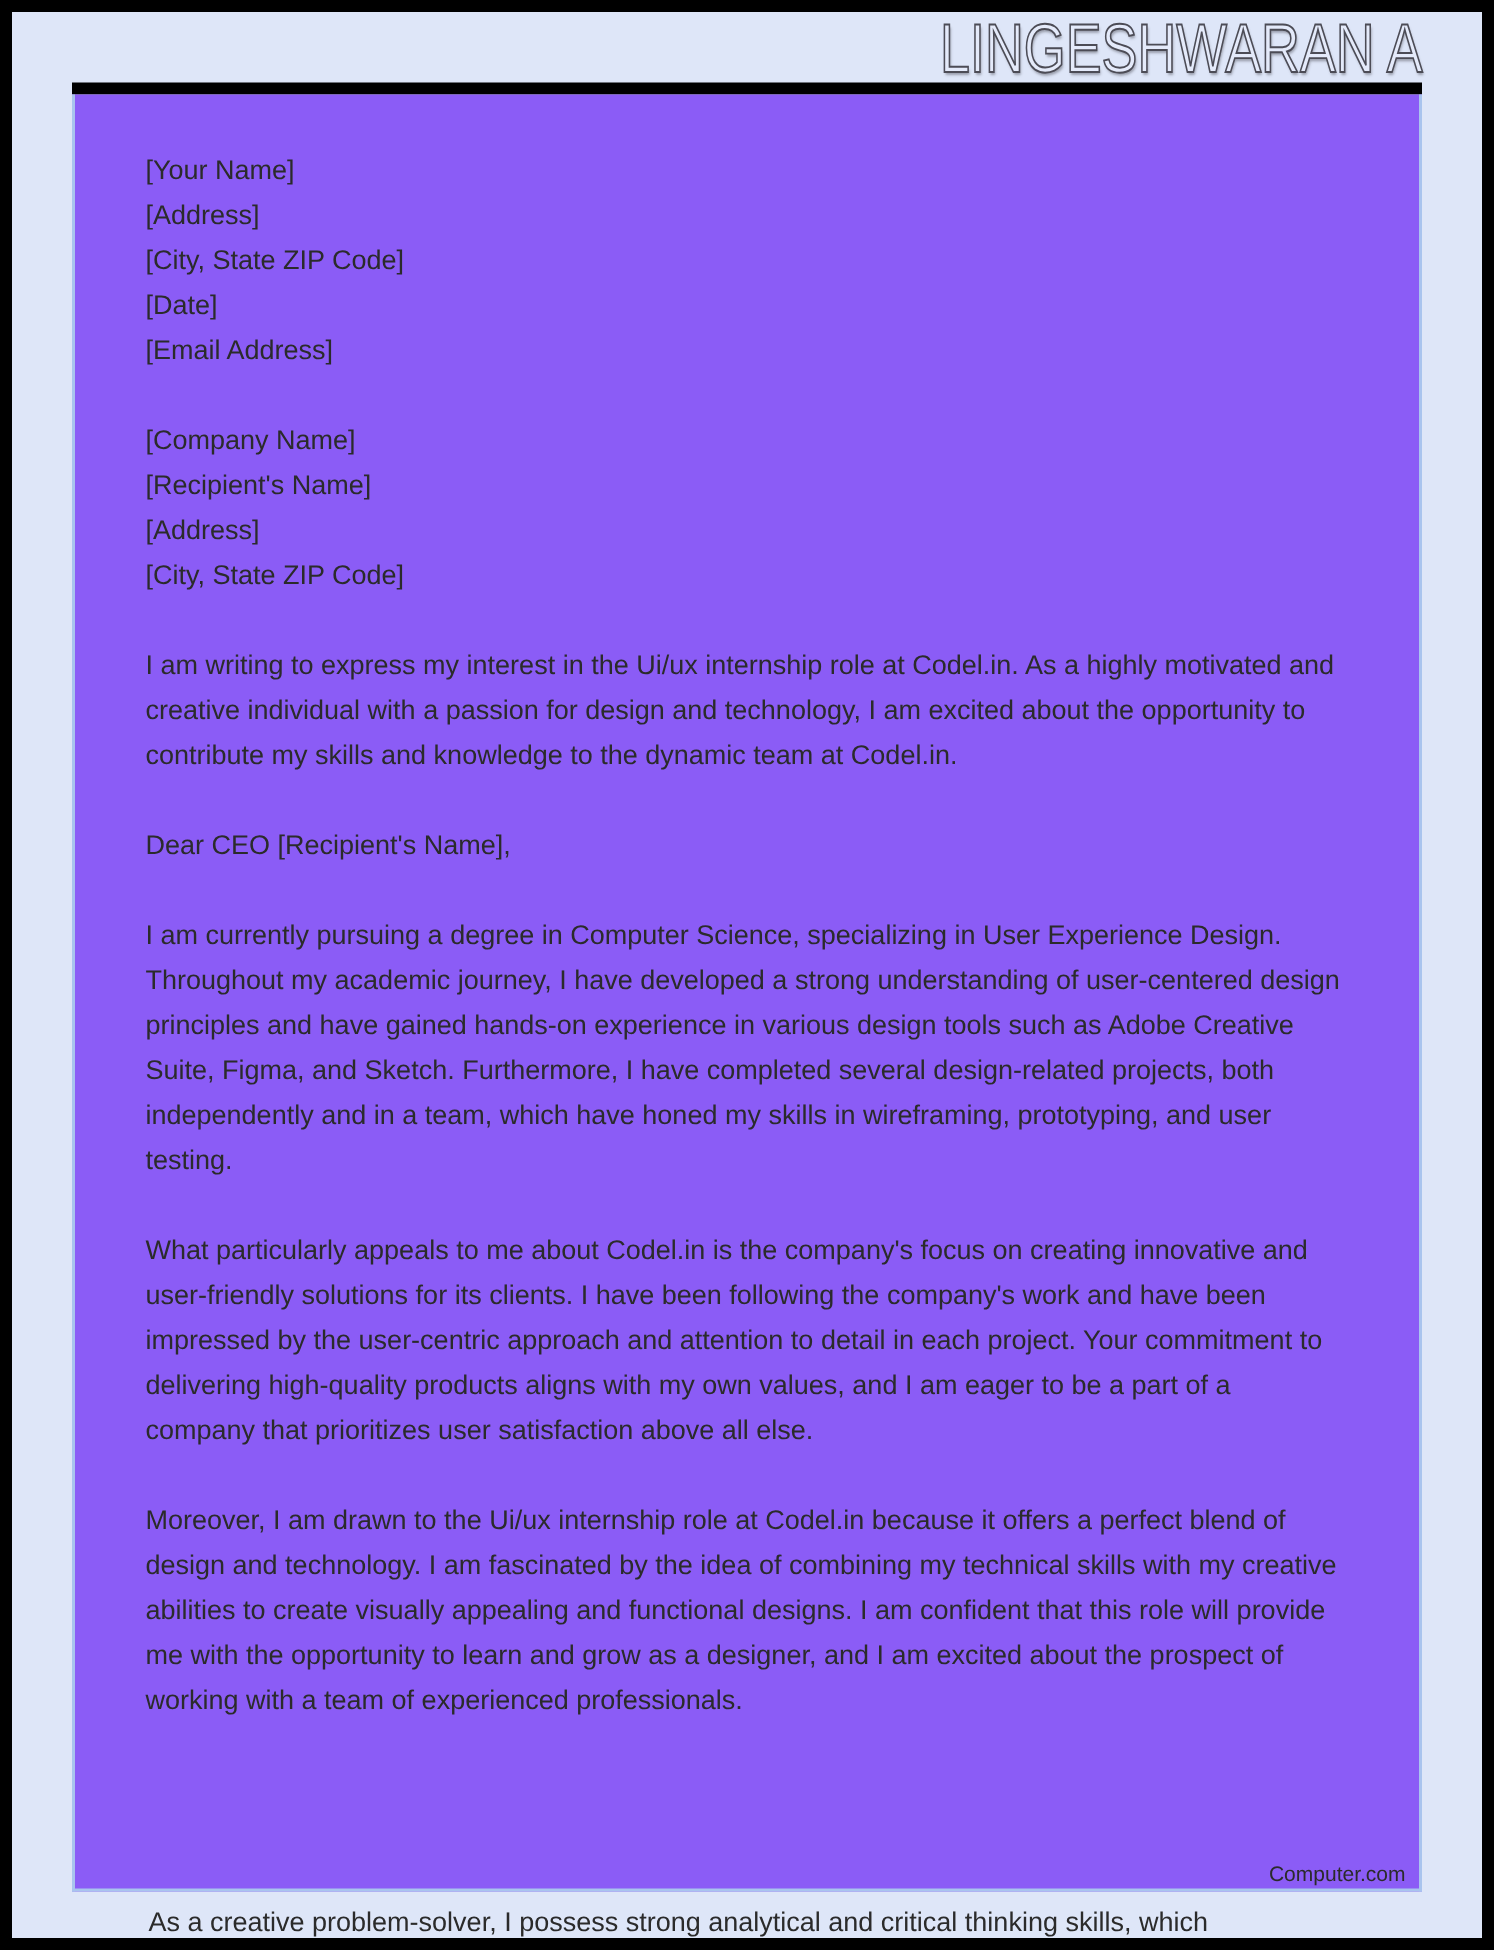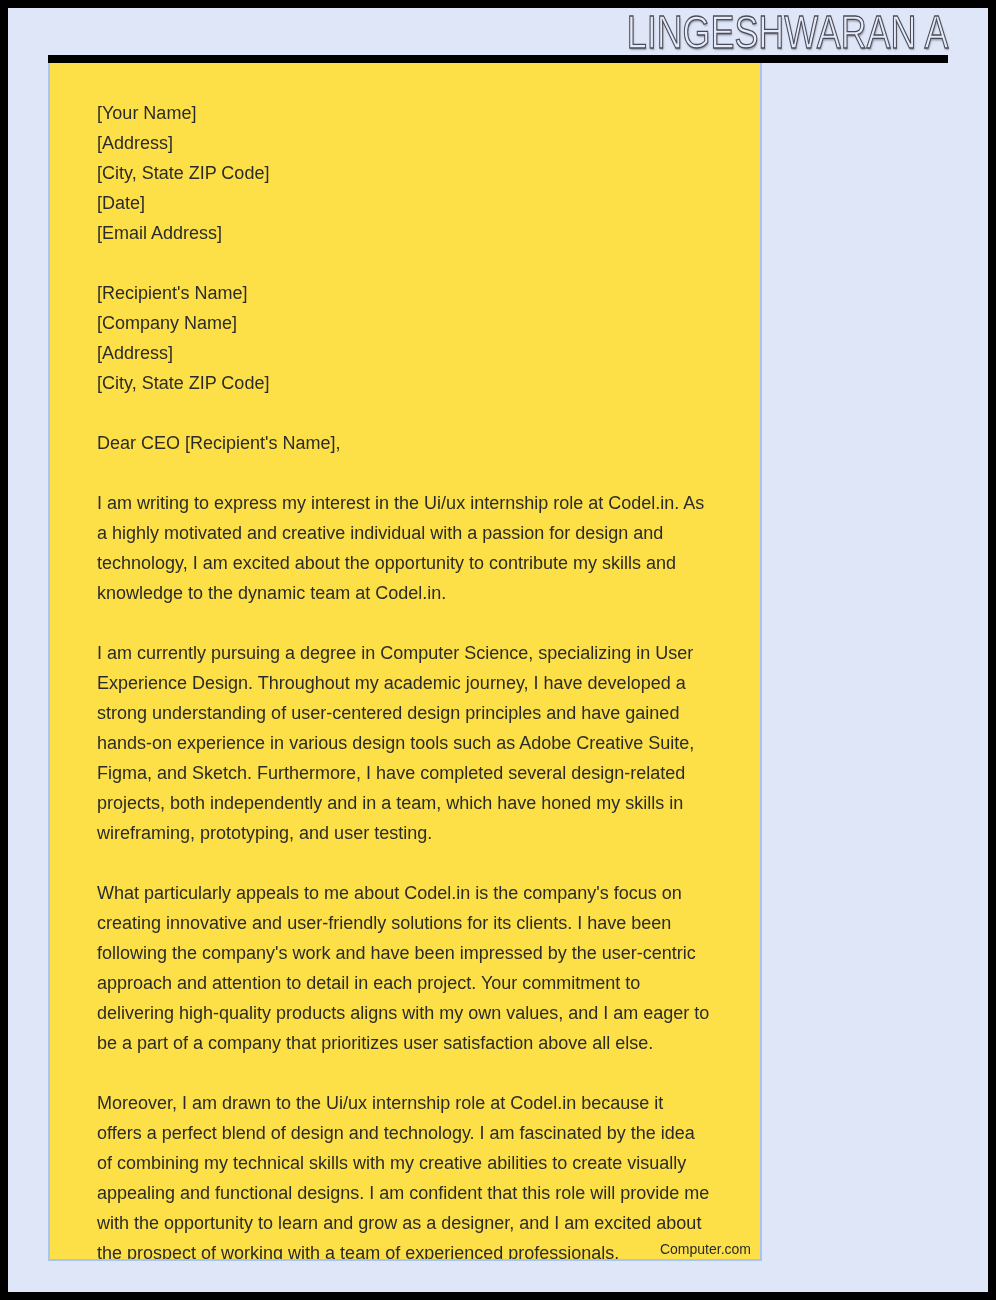--- a/index.html
+++ b/index.html
@@ -48,23 +48,23 @@
     margin-left: 40px;
     width: 900px;
     height: 8px;
     background: #000000;
   }
 
   
   .page {
     position: relative;
     margin-left: 40px;
-    width: 714px;
+    width: 900px;
     height: 1198px;
-    background: #fde047;
+    background: #8b5cf6;
     border: 2px solid #a9c4ee;
     border-top: none;
     padding: 35px 49px 0 47px;
     font-size: 18px;
     line-height: 30px;
     color: #2b2b2b;
     overflow: hidden;
   }
 
   .block { margin-bottom: 30px; }
@@ -105,30 +105,31 @@
 
     <div class="block">
       <div class="line">[Your Name]</div>
       <div class="line">[Address]</div>
       <div class="line">[City, State ZIP Code]</div>
       <div class="line">[Date]</div>
       <div class="line">[Email Address]</div>
     </div>
 
     <div class="block">
+      <div class="line">[Company Name]</div>
       <div class="line">[Recipient's Name]</div>
-      <div class="line">[Company Name]</div>
       <div class="line">[Address]</div>
       <div class="line">[City, State ZIP Code]</div>
     </div>
 
+    <p class="para">I am writing to express my interest in the Ui/ux internship role at Codel.in. As a highly motivated and creative individual with a passion for design and technology, I am excited about the opportunity to contribute my skills and knowledge to the dynamic team at Codel.in.</p>
+
     <p class="para">Dear CEO [Recipient's Name],</p>
-
-    <p class="para">I am writing to express my interest in the Ui/ux internship role at Codel.in. As a highly motivated and creative individual with a passion for design and technology, I am excited about the opportunity to contribute my skills and knowledge to the dynamic team at Codel.in.</p>
     <p class="para">I am currently pursuing a degree in Computer Science, specializing in User Experience Design. Throughout my academic journey, I have developed a strong understanding of user-centered design principles and have gained hands-on experience in various design tools such as Adobe Creative Suite, Figma, and Sketch. Furthermore, I have completed several design-related projects, both independently and in a team, which have honed my skills in wireframing, prototyping, and user testing.</p>
     <p class="para">What particularly appeals to me about Codel.in is the company's focus on creating innovative and user-friendly solutions for its clients. I have been following the company's work and have been impressed by the user-centric approach and attention to detail in each project. Your commitment to delivering high-quality products aligns with my own values, and I am eager to be a part of a company that prioritizes user satisfaction above all else.</p>
     <p class="para">Moreover, I am drawn to the Ui/ux internship role at Codel.in because it offers a perfect blend of design and technology. I am fascinated by the idea of combining my technical skills with my creative abilities to create visually appealing and functional designs. I am confident that this role will provide me with the opportunity to learn and grow as a designer, and I am excited about the prospect of working with a team of experienced professionals.</p>
 
     <div class="watermark">Computer.com</div>
   </div>
 
+  <div class="overflow-line">As a creative problem-solver, I possess strong analytical and critical thinking skills, which</div>
 
 </div>
 
 </body></html>

